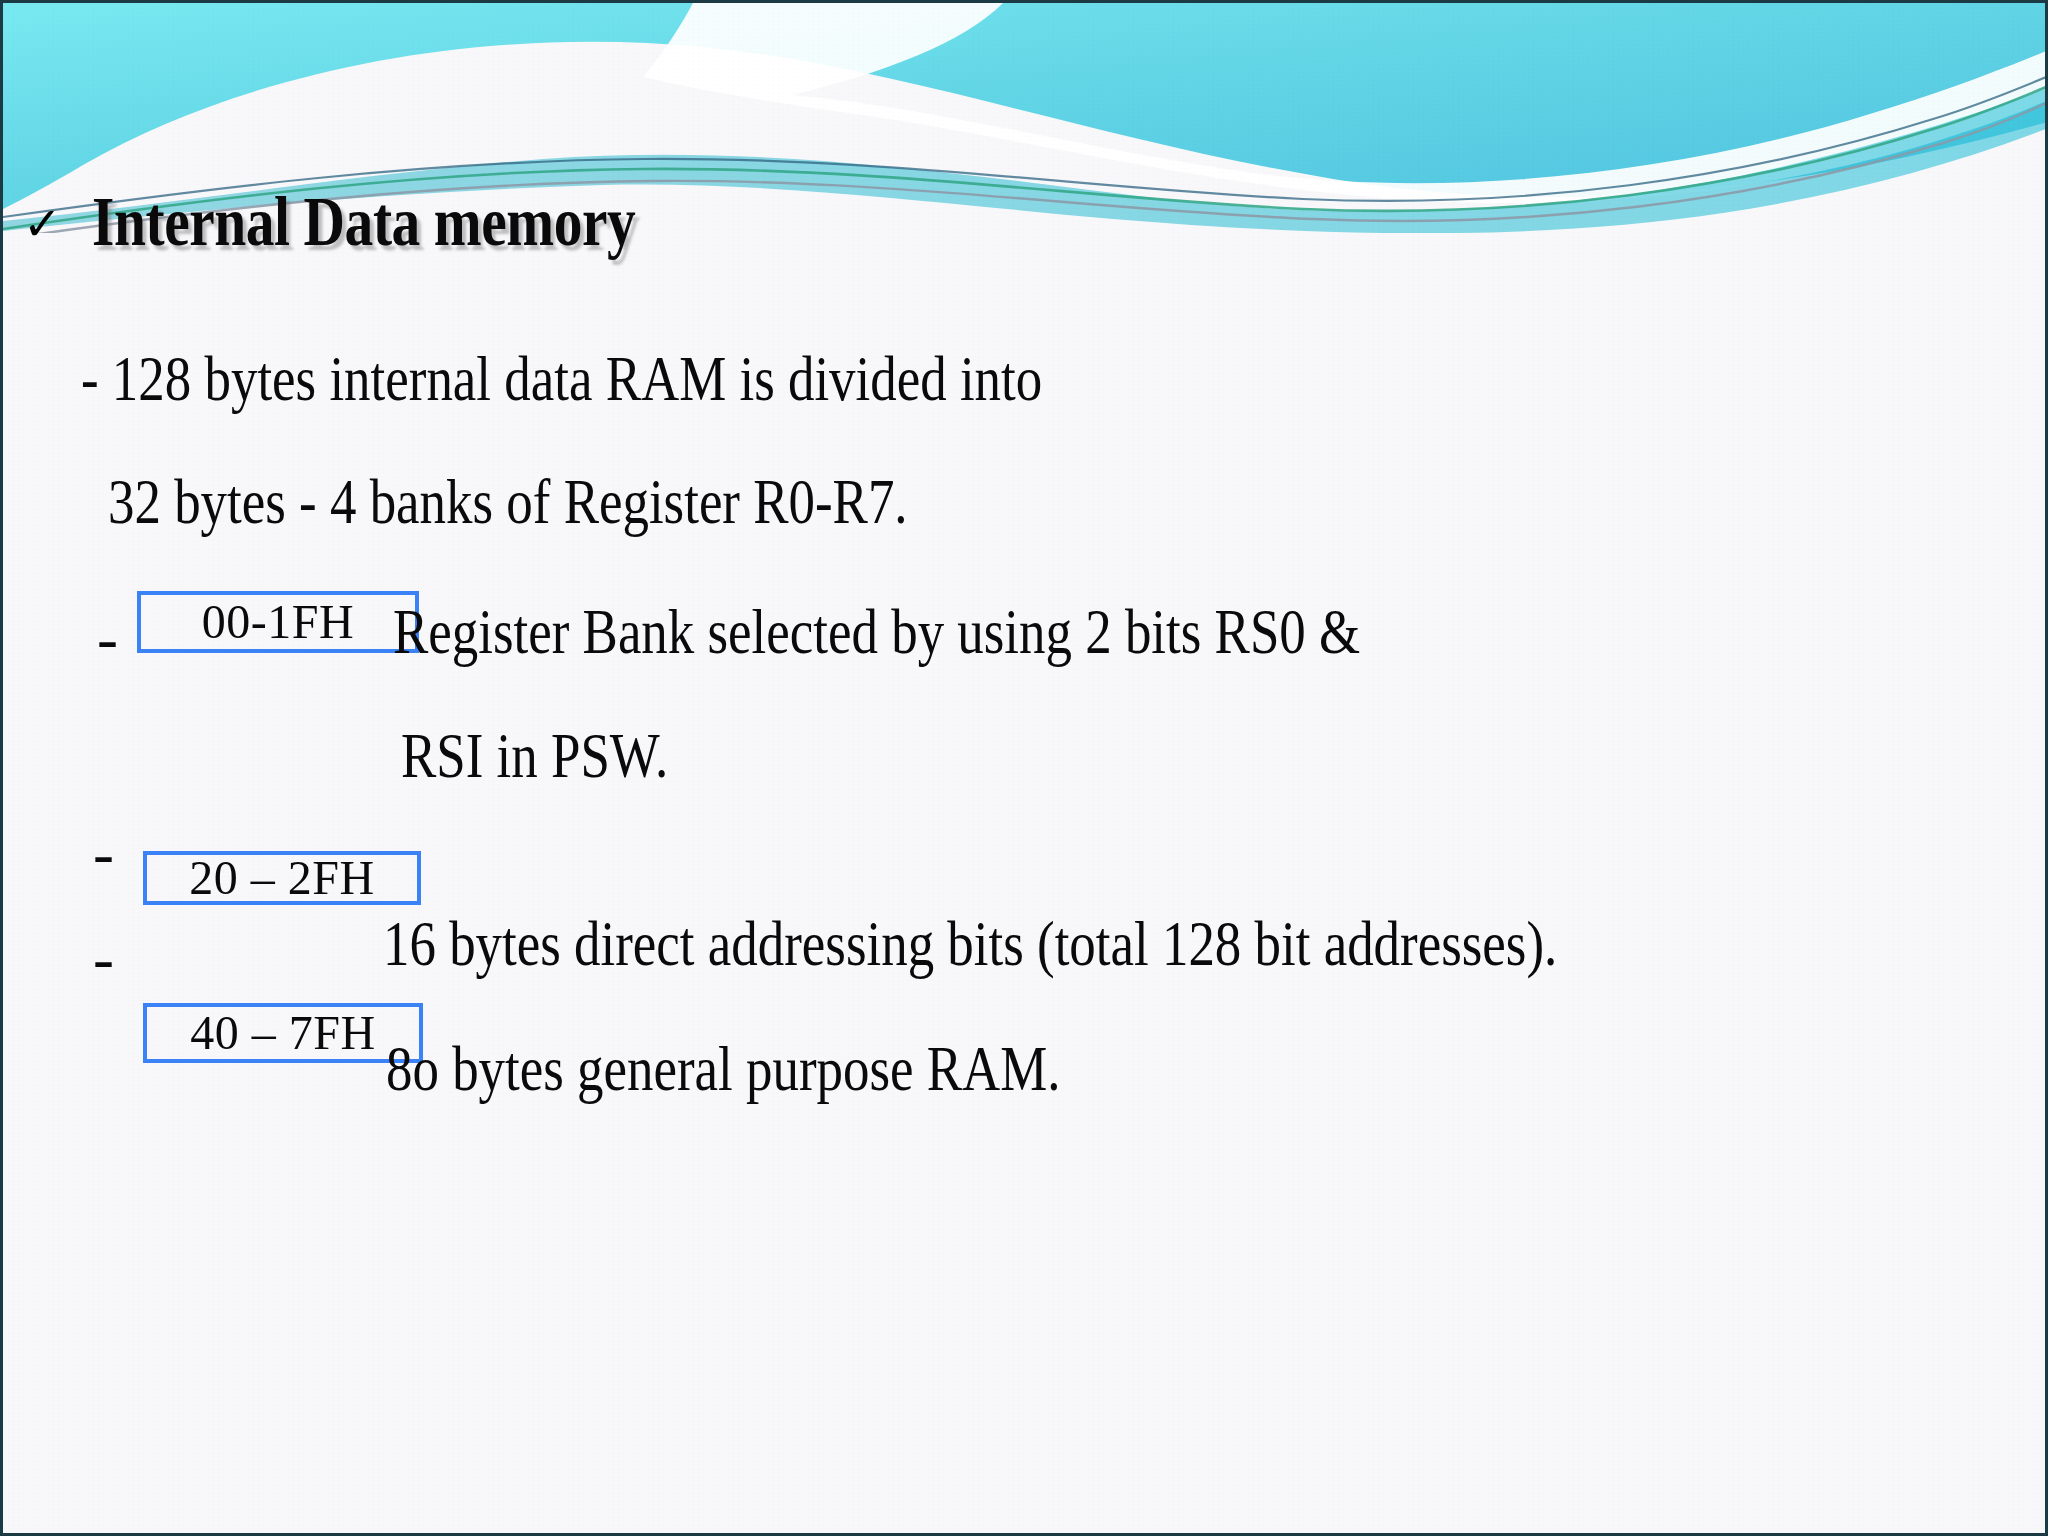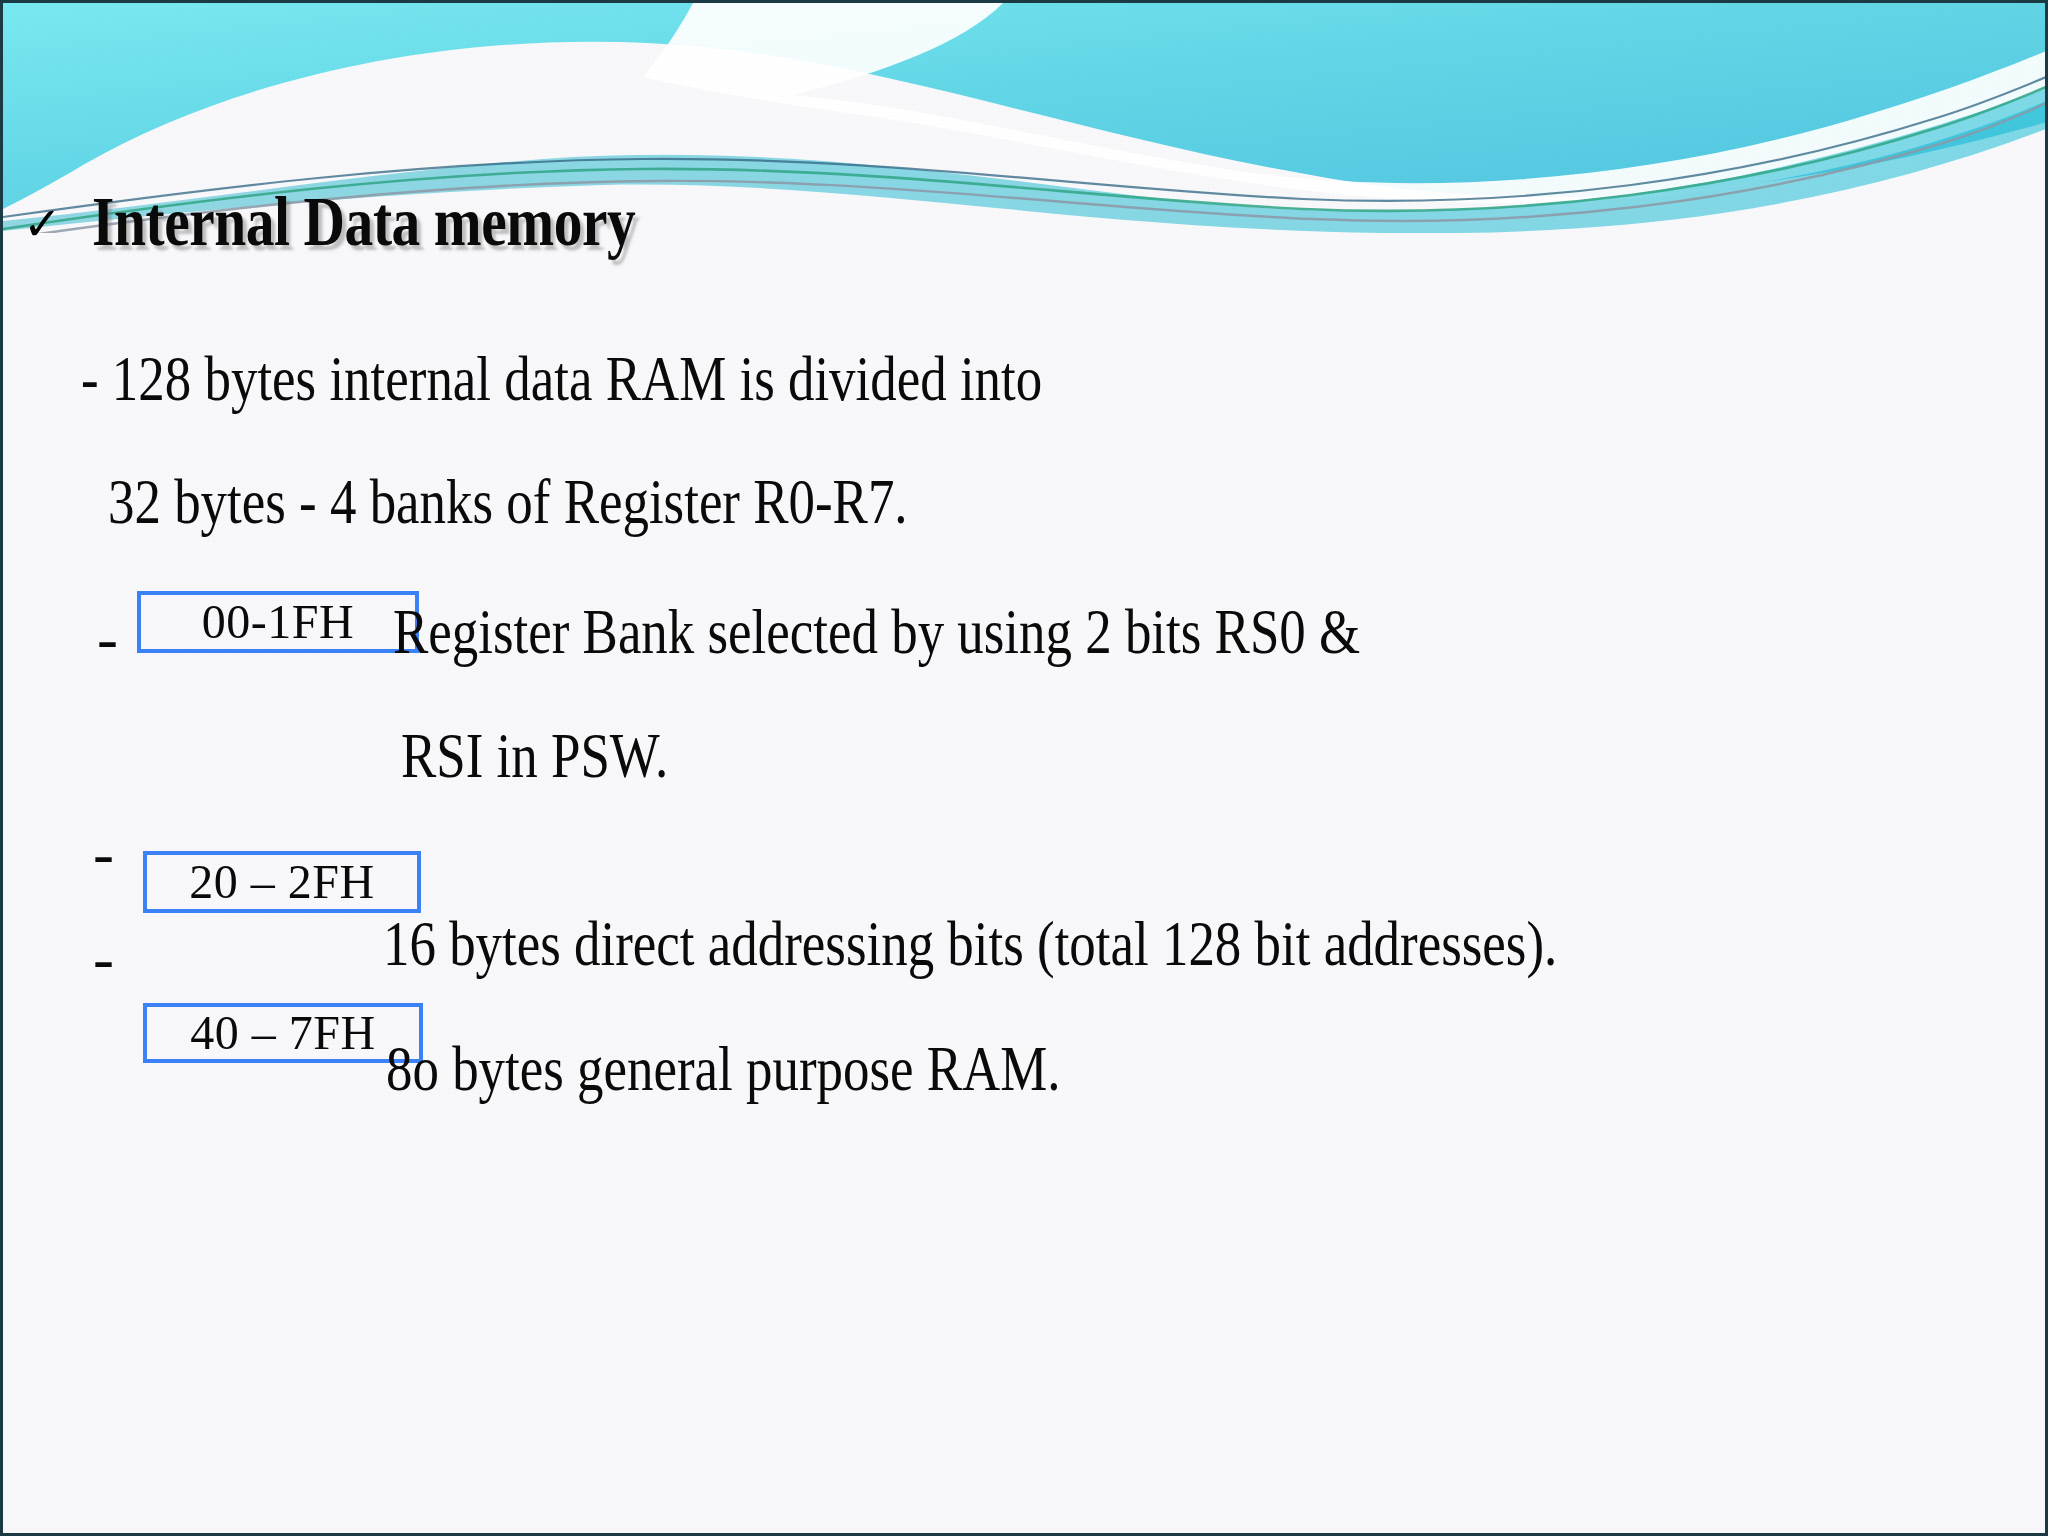--- a/index.html
+++ b/index.html
@@ -109,21 +109,21 @@
     align-items: center;
     justify-content: center;
     font-family: Liberation Serif, serif;
     font-size: 48px;
     color: #0a0a0a;
     line-height: 1;
     box-sizing: border-box;
     letter-spacing: 0.5px;
   }
   .b1 { left: 134px; top: 588px; width: 282px; height: 62px; }
-  .b2 { left: 140px; top: 848px; width: 278px; height: 62px; }
+  .b2 { left: 140px; top: 848px; width: 278px; height: 54px; }
   .b3 { left: 140px; top: 1000px; width: 280px; height: 60px; }
 </style>
 </head>
 <body>
 
 <div class="slide">
 
   <div class="banner">
     <svg viewBox="0 0 2048 230" preserveAspectRatio="none" xmlns="http://www.w3.org/2000/svg">
       <defs>

